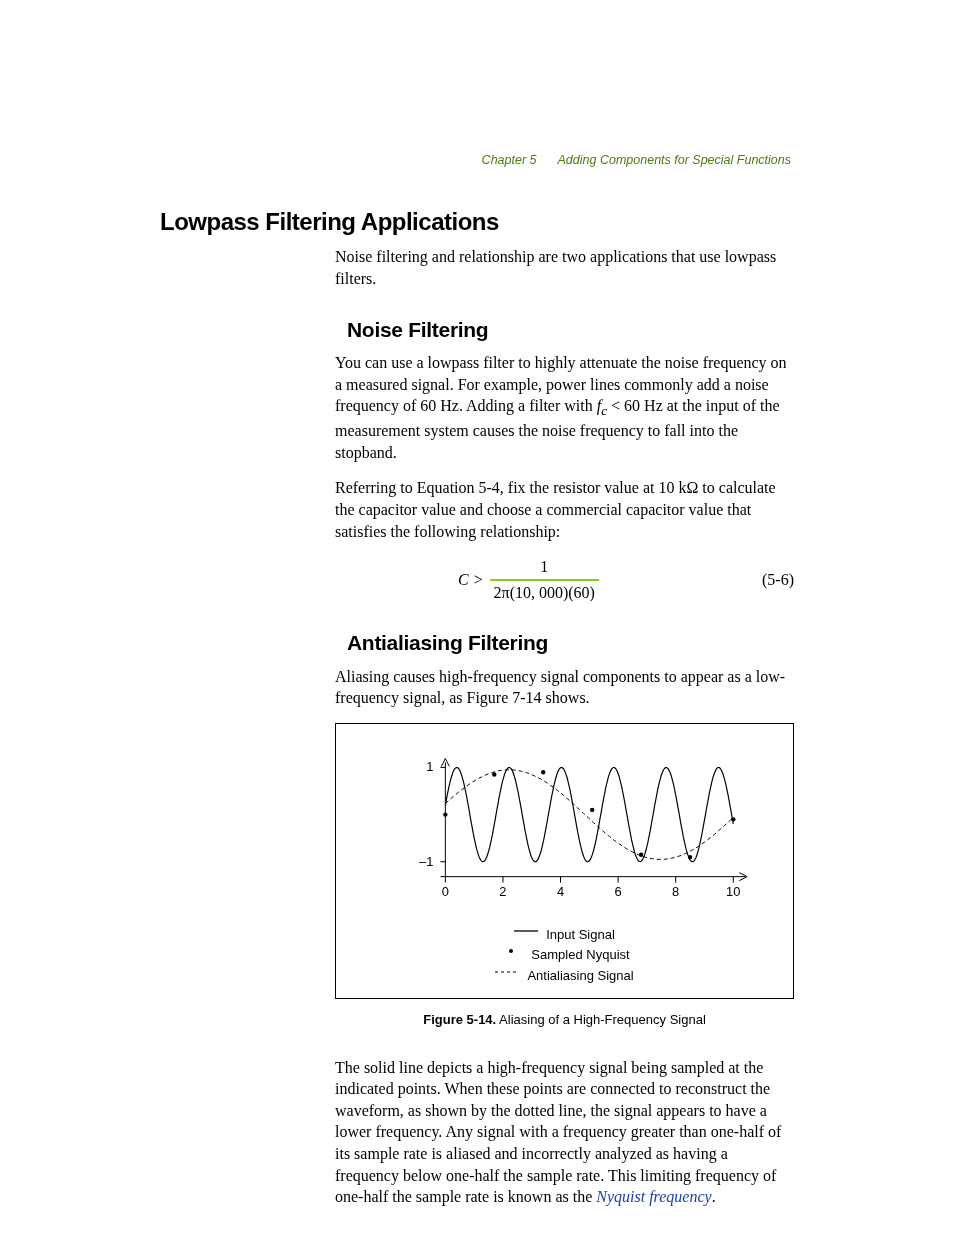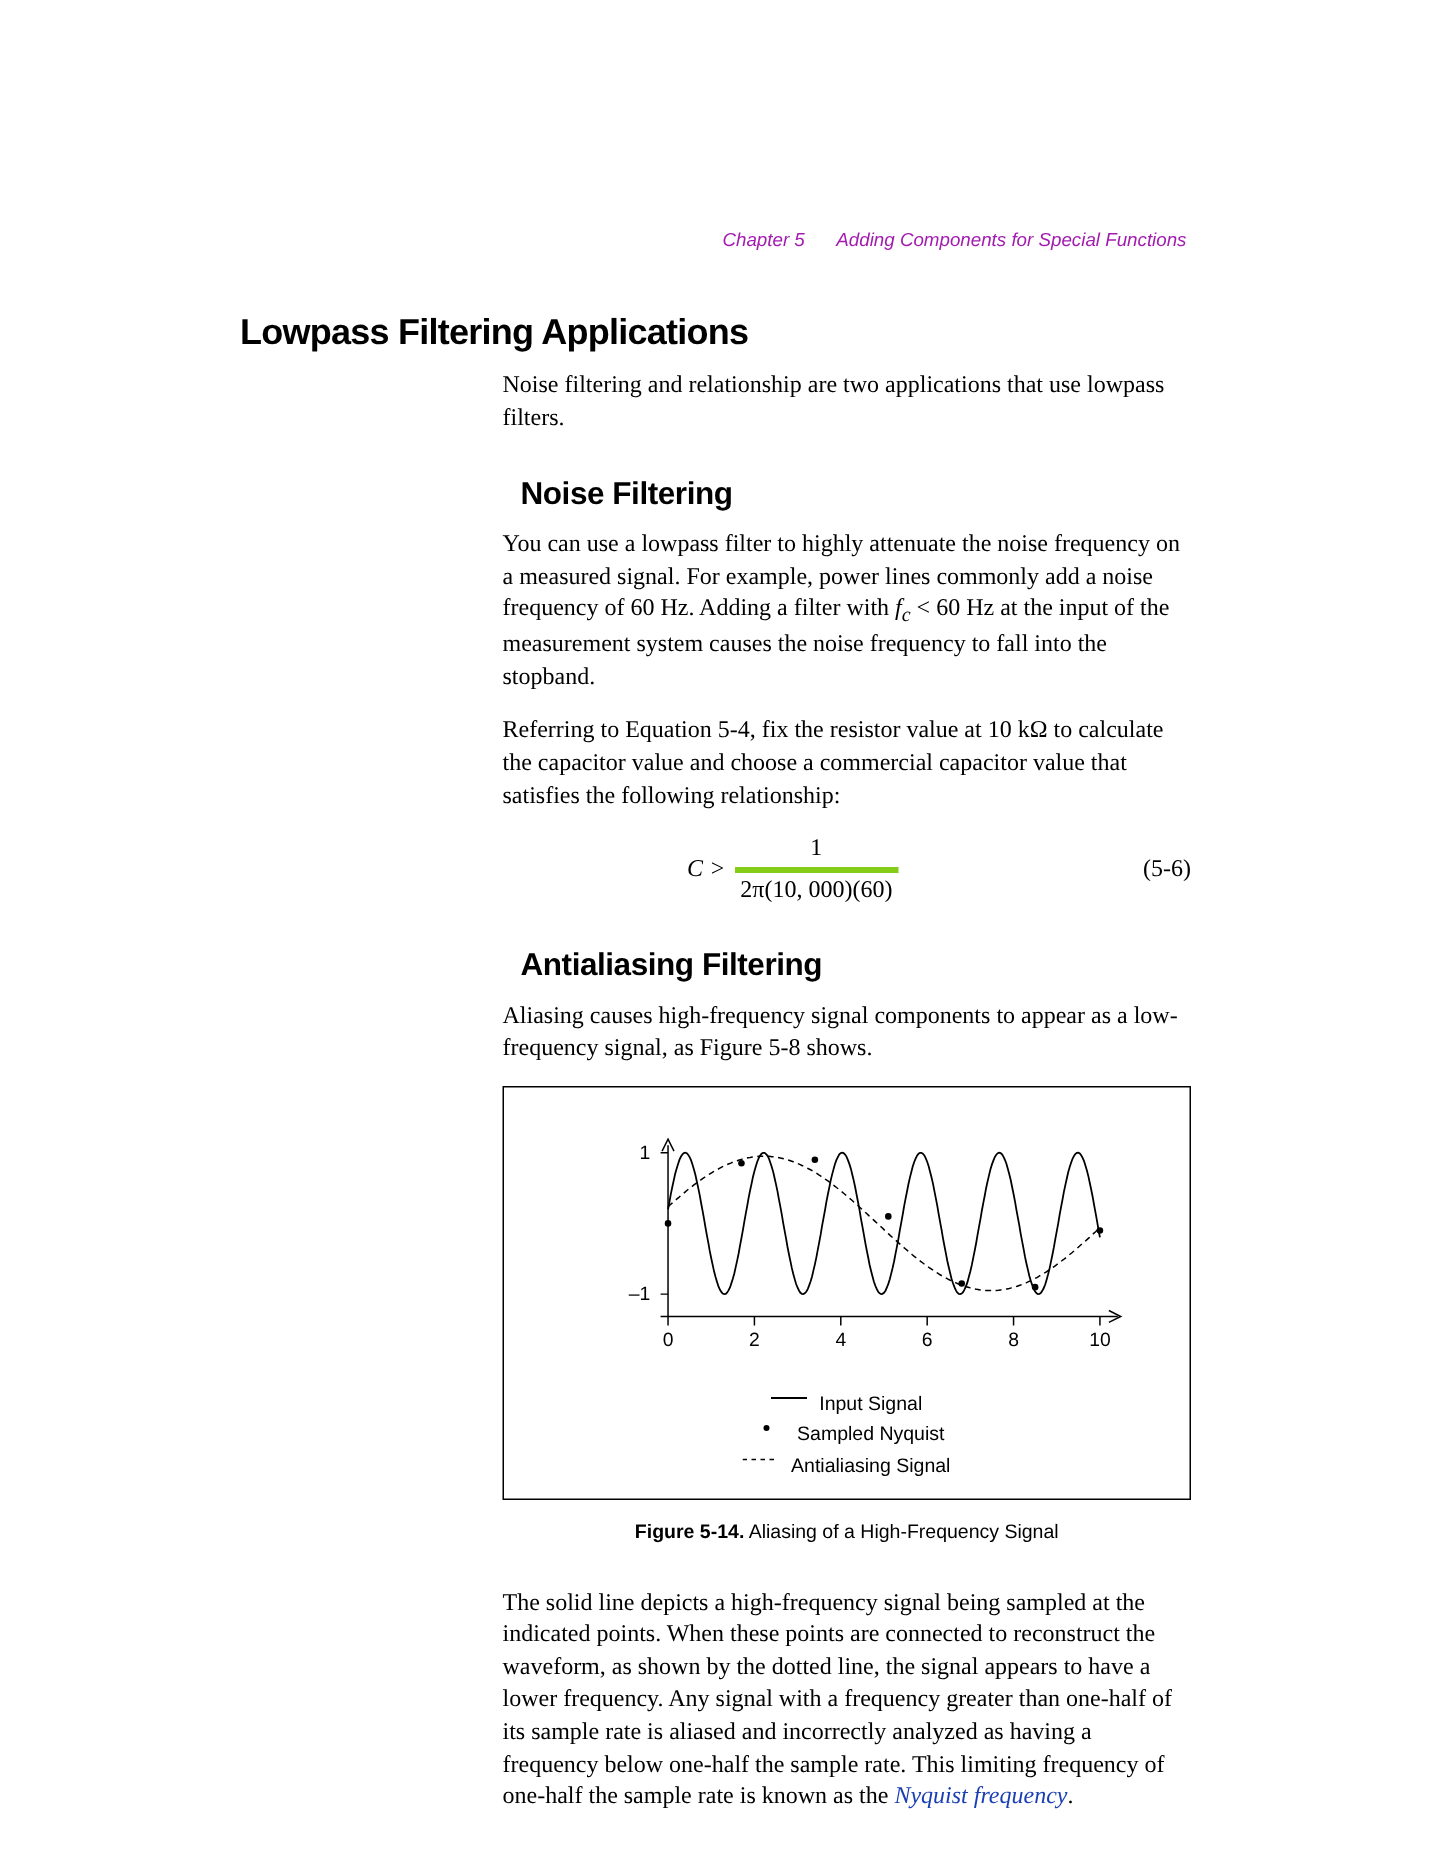--- a/index.html
+++ b/index.html
@@ -18,21 +18,21 @@
     font-size: 16px;
     line-height: 1.35;
   }
   .running-head {
     position: absolute;
     top: 152px;
     right: 163px;
     font-family: Arial, Helvetica, sans-serif;
     font-style: italic;
     font-size: 12.5px;
-    color: #a21caf;
+    color: #4d7c0f;
   }
   .running-head .chap { margin-right: 18px; }
   h1.section {
     font-family: Arial, Helvetica, sans-serif;
     font-weight: 700;
     font-size: 24px;
     margin: 56px 0 8px 0;
     letter-spacing: -0.5px;
   }
   h2.subsection {
@@ -70,21 +70,21 @@
     gap: 6px;
   }
   .eq .frac {
     display: inline-flex;
     flex-direction: column;
     align-items: center;
     vertical-align: middle;
   }
   .eq .frac .num { padding: 0 4px 1px 4px; }
   .eq .frac .den {
-    border-top: 4px solid #84cc16;
+    border-top: 2px solid #84cc16;
     padding: 1px 4px 0 4px;
   }
   .eq-num {
     font-size: 16px;
     white-space: nowrap;
     margin-left: 40px;
   }
   .figure-box {
     border: 1px solid #000;
     margin: 10px 0 12px 0;
@@ -158,21 +158,21 @@
             <span class="num">1</span>
             <span class="den">2π(10, 000)(60)</span>
           </span>
         </span>
       </div>
       <span class="eq-num">(5-6)</span>
     </div>
 
     <h2 class="subsection">Antialiasing Filtering</h2>
 
-    <p class="body">Aliasing causes high-frequency signal components to appear as a low-frequency signal, as Figure 5-8 shows.</p>
+    <p class="body">Aliasing causes high-frequency signal components to appear as a low-frequency signal, as Figure 7-14 shows.</p>
 
     <div class="figure-box">
       <svg viewBox="0 0 420 170" width="100%" height="170">
 
         <line x1="90" y1="20" x2="90" y2="135" stroke="#000" stroke-width="1"></line>
 
         <line x1="85" y1="25" x2="90" y2="25" stroke="#000"></line>
         <line x1="85" y1="120" x2="90" y2="120" stroke="#000"></line>
         <text x="78" y="29" text-anchor="end" class="tick-label">1</text>
         <text x="78" y="124" text-anchor="end" class="tick-label">–1</text>

